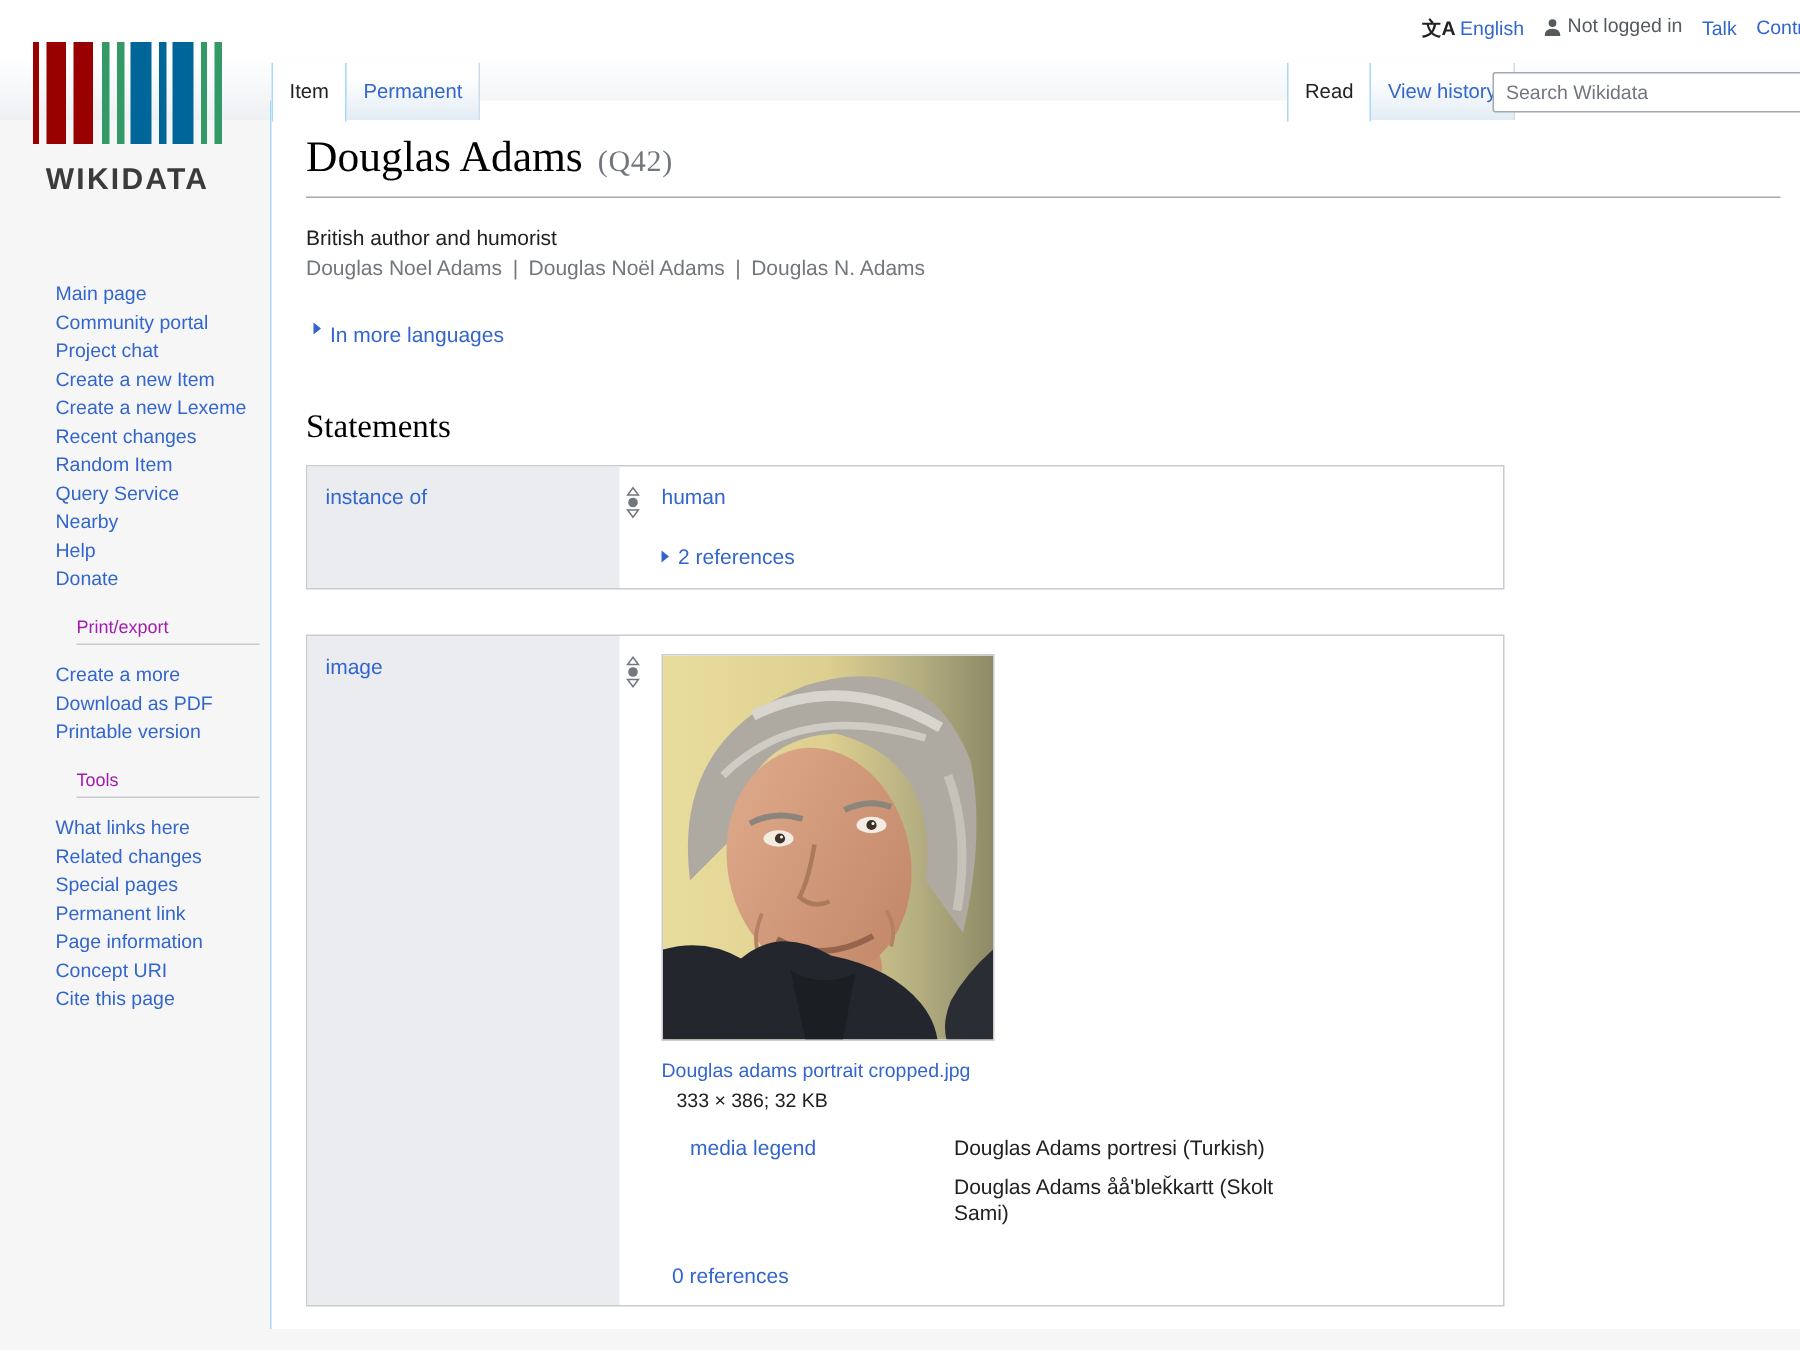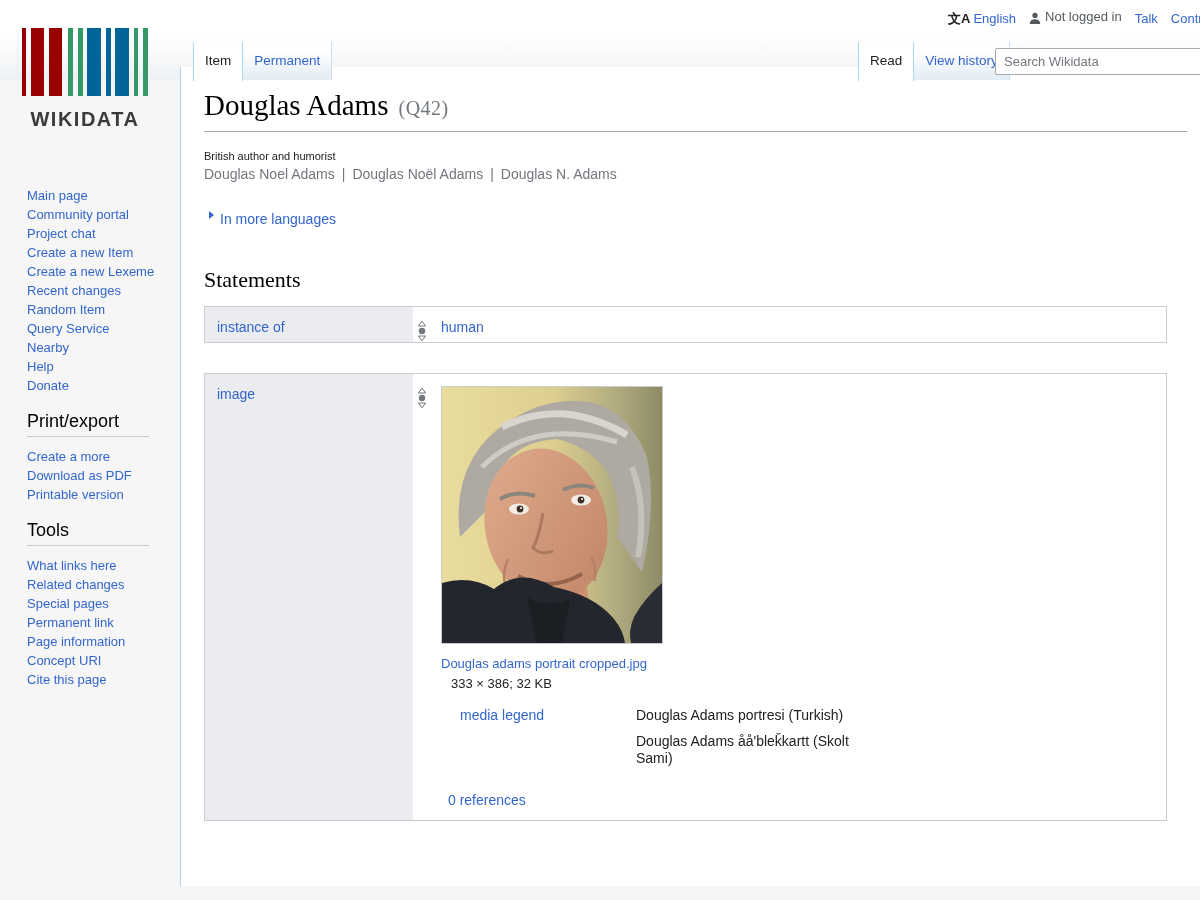--- a/index.html
+++ b/index.html
@@ -19,59 +19,59 @@
   .lang-glyph { font-size:13px; color:#202122; margin-right:3px; font-weight:bold; }
   .person-icon { margin-right:4px; position:relative; top:1px; }
   .pb-plain { color:#54595d; }
 
   
   .logo { position:absolute; left:22px; top:28px; width:126px; cursor:pointer; }
   .wordmark { width:126px; text-align:center; font-size:20px; font-weight:bold; color:#3b3b3b; letter-spacing:1.5px; margin-top:8px; }
 
   
   .tabs { position:absolute; top:42px; height:38px; display:flex; z-index:3; }
-  .tabs-left { left:193px; }
+  .tabs-left { left:181px; }
   .tabs-right { left:858px; }
   .tab { height:38px; line-height:38px; padding:0 11px; font-size:13.5px;
     background:linear-gradient(to bottom,#ffffff 25%,#e2ecf4 100%);
     border-left:1px solid #cbdced; border-right:1px solid #cbdced; margin-right:-1px; }
   .tab a { color:#36c; text-decoration:none; }
   .tab.active { background:#fff; height:39px; border-left:1px solid #a7d7f9; border-right:1px solid #a7d7f9; color:#222; z-index:4; }
 
   
   .search-box { position:absolute; left:995px; top:48px; width:250px; height:27px; z-index:5; }
   .search-box input { width:250px; height:27px; border:1px solid #a2a9b1; border-radius:2px; padding:0 8px;
     font-size:13px; font-family:inherit; color:#202122; background:#fff; outline:none; }
   .search-box input::placeholder { color:#72777d; opacity:1; }
 
   
-  .sidebar { position:absolute; left:0; top:160px; width:180px; padding-left:27px; font-size:13px; }
+  .sidebar { position:absolute; left:0; top:160px; width:180px; padding-left:37px; font-size:13px; }
   .sidebar ul { list-style:none; line-height:19px; }
   .sidebar ul.first { margin-top:26px; }
   .sidebar a { color:#36c; text-decoration:none; }
-  .sidebar h3 { font-size:18px; font-weight:normal; color:#000000; width:122px;
-    border-bottom:1px solid #c8ccd1; padding-bottom:4px; margin:16px 0 10px 0; }
+  .sidebar h3 { font-size:12px; font-weight:normal; color:#a21caf; width:122px;
+    border-bottom:1px solid #c8ccd1; padding-bottom:4px; margin:16px 0 10px 14px; }
 
   
   .content { position:absolute; left:180px; top:67px; width:1020px; height:819px; background:#fff;
     border-left:1px solid #a7d7f9; padding:22px 0 0 23px; color:#202122; }
   .content a { color:#36c; text-decoration:none; }
 
   h1.firstHeading { font-family:"Liberation Serif","DejaVu Serif",serif; font-weight:normal; font-size:29px;
     color:#000; width:983px; padding-bottom:9px; border-bottom:1px solid #a2a9b1; }
   .entity-id { font-size:20px; color:#72777d; margin-left:10px; letter-spacing:0.5px; }
-  .description { margin-top:18px; font-size:11px; }
+  .description { margin-top:18px; font-size:14px; }
   .aliases { margin-top:4px; font-size:14px; color:#72777d; }
   .alias-sep { margin:0 7px; }
   .more-languages { margin:29px 0 0 5px; font-size:14px; display:flex; align-items:flex-start; }
 
   h2.statements-heading { font-family:"Liberation Serif","DejaVu Serif",serif; font-weight:normal;
     font-size:22px; color:#000; margin-top:40px; }
 
-  .stmt-group { width:963px; border:1px solid #c8ccd1; display:flex; margin-top:13px; background:#fff; }
+  .stmt-group { width:799px; border:1px solid #c8ccd1; display:flex; margin-top:13px; background:#fff; }
   .stmt-group.second { margin-top:30px; }
   .prop-cell { width:208px; background:#eaecf0; padding:12px 0 0 12px; font-size:14px; }
   .stmt-main { flex:1; padding-top:12px; font-size:14px; }
   .value-row { display:flex; align-items:flex-start; }
   .rank { margin:1px 14px 0 4px; flex:0 0 auto; }
   .refs-row { display:flex; align-items:center; font-size:14px; }
   .g1-refs { margin:17px 0 13px 28px; }
   .g2-refs { margin:16px 0 12px 35px; }
 
   .arrow-r { width:0; height:0; border-left:5px solid #36c; border-top:4px solid transparent;
@@ -191,20 +191,24 @@
         <a href="#">instance of</a>
       </div>
       <div class="stmt-main">
         <div class="value-row">
           <svg class="rank" width="10" height="22" viewBox="0 0 10 22">
             <path d="M5 1.2 L8.6 6 H1.4 Z" fill="none" stroke="#72777d" stroke-width="1"></path>
             <circle cx="5" cy="11" r="3.2" fill="#72777d"></circle>
             <path d="M5 20.8 L1.4 16 H8.6 Z" fill="none" stroke="#72777d" stroke-width="1"></path>
           </svg>
           <a href="#">human</a>
+        </div>
+        <div class="refs-row g1-refs">
+          <span class="arrow-r"></span>
+          <a href="#">2 references</a>
         </div>
       </div>
     </div>
 
     <div class="stmt-group second">
       <div class="prop-cell">
         <a href="#">image</a>
       </div>
       <div class="stmt-main">
         <div class="value-row">

